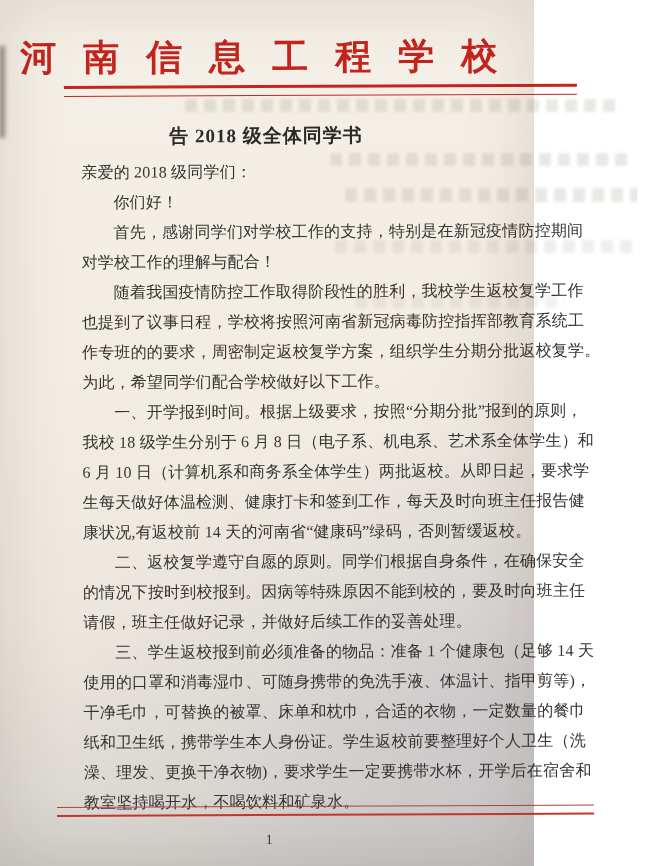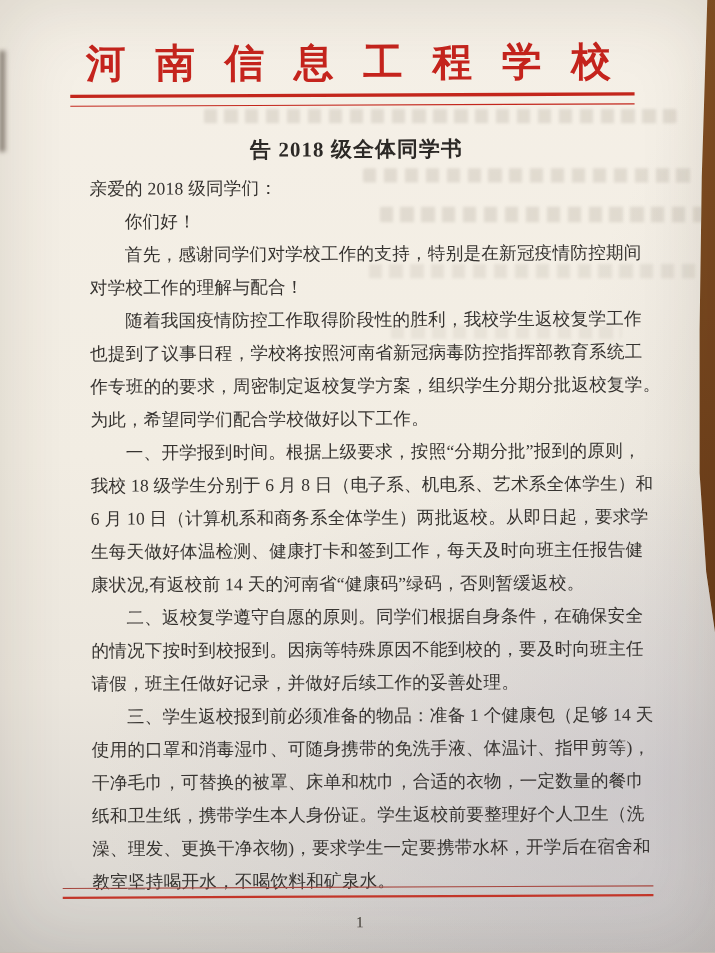--- a/index.html
+++ b/index.html
@@ -2,21 +2,21 @@
 <html style="--header_red: #c5241d; --rule_red: #c3261c; --footer_rule_red: #c5372a; --ink: #363330; --paper_bottom: #d4d1cd; --background_wood: #8a5526;"><head>
 <meta charset="utf-8">
 <style>
   html,body{margin:0;padding:0;}
   body{
     width:650px;height:866px;overflow:hidden;position:relative;
     font-family:"Liberation Serif","DejaVu Serif",serif;
   }
   
   .photo{
-    position:absolute;inset:0;width:650px;height:866px;
+    position:absolute;inset:0;width:534px;height:866px;
     background:linear-gradient(170deg,var(--background_wood,#8a5526) 0%,#6e3f1a 60%,#5f3614 100%);
   }
   .photo::after{
     content:"";position:absolute;inset:0;pointer-events:none;
     box-shadow:inset 0 0 70px rgba(55,40,20,0.14);
   }
   
   .sheet{
     position:absolute;inset:0;
     clip-path:polygon(0 0,643px 0,638px 160px,636px 300px,636px 430px,642px 520px,650px 575px,650px 866px,0 866px);

